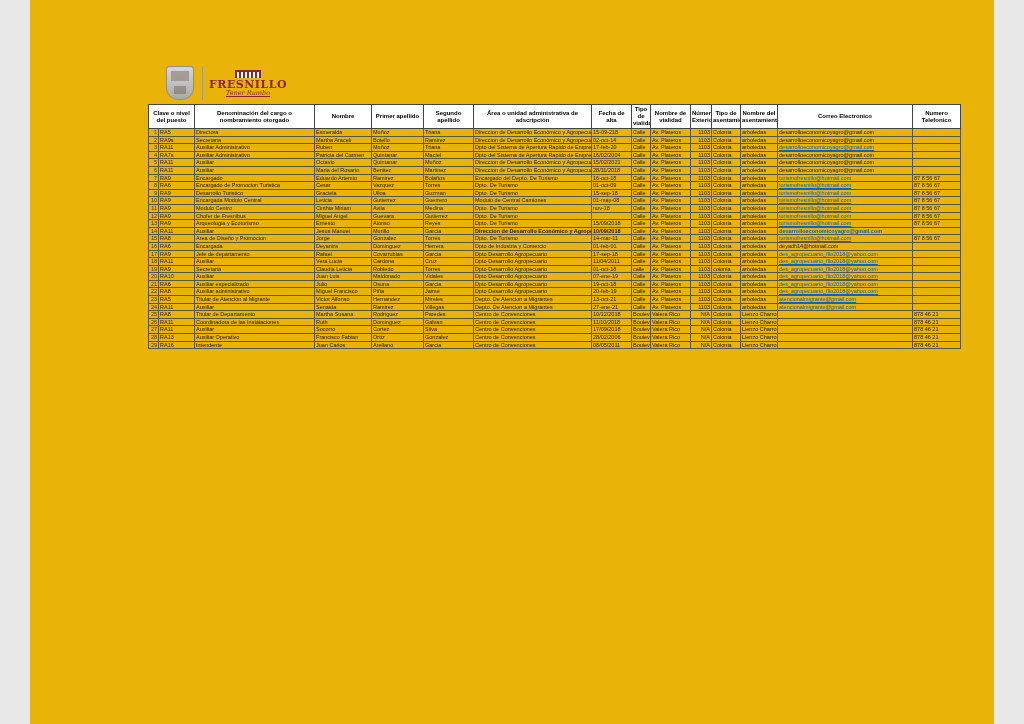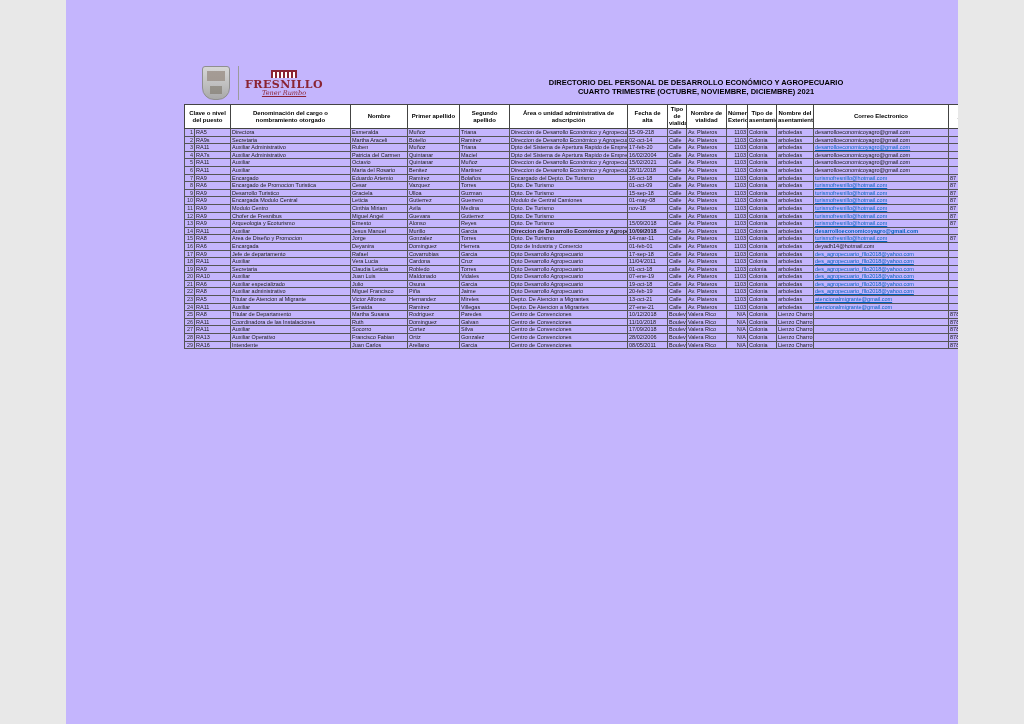--- a/index.html
+++ b/index.html
@@ -1,16 +1,16 @@
 <!DOCTYPE html>
 <html><head>
 <meta charset="utf-8">
 <style>
   html,body{margin:0;padding:0;background:#e8e8e8;}
-  #page{position:relative;width:892px;height:724px;background:#c4b5fd;margin:0 auto;
+  #page{position:relative;width:964px;height:724px;background:#eab308;margin:0 auto;
         font-family:"Liberation Sans", sans-serif;overflow:hidden;}
 
   
   #logo{position:absolute;left:136px;top:63px;height:40px;display:flex;align-items:center;}
   #crest{width:26px;height:32px;background:linear-gradient(180deg,#d6d6d6 0%,#bfbfbf 55%,#a9a9a9 100%);
          border:1px solid #8f8f8f;border-radius:3px 3px 12px 12px;position:relative;}
   #crest:before{content:"";position:absolute;left:4px;top:4px;right:4px;height:10px;background:#9a8f86;opacity:.8;}
   #crest:after{content:"";position:absolute;left:7px;bottom:5px;right:7px;height:8px;background:#7c7468;opacity:.6;}
   #logo-divider{width:1px;height:34px;background:#9b9b9b;margin:0 6px 0 8px;}
   #brand{display:flex;flex-direction:column;align-items:center;}
@@ -53,24 +53,20 @@
   <div id="logo">
     <div id="crest"></div>
     <div id="logo-divider"></div>
     <div id="brand">
       <div id="building-icon"></div>
       <div id="brand-name">FRESNILLO</div>
       <div id="brand-slogan">Tener Rumbo</div>
     </div>
   </div>
 
-  <div id="title">
-    <div>DIRECTORIO DEL PERSONAL DE DESARROLLO ECONÓMICO Y AGROPECUARIO</div>
-    <div>CUARTO TRIMESTRE  (OCTUBRE, NOVIEMBRE, DICIEMBRE) 2021</div>
-  </div>
 
   <table id="dir-table">
     <colgroup>
       <col class="c0">
         <col class="c1">
         <col class="c2">
         <col class="c3">
         <col class="c4">
       <col class="c5">
         <col class="c6">

